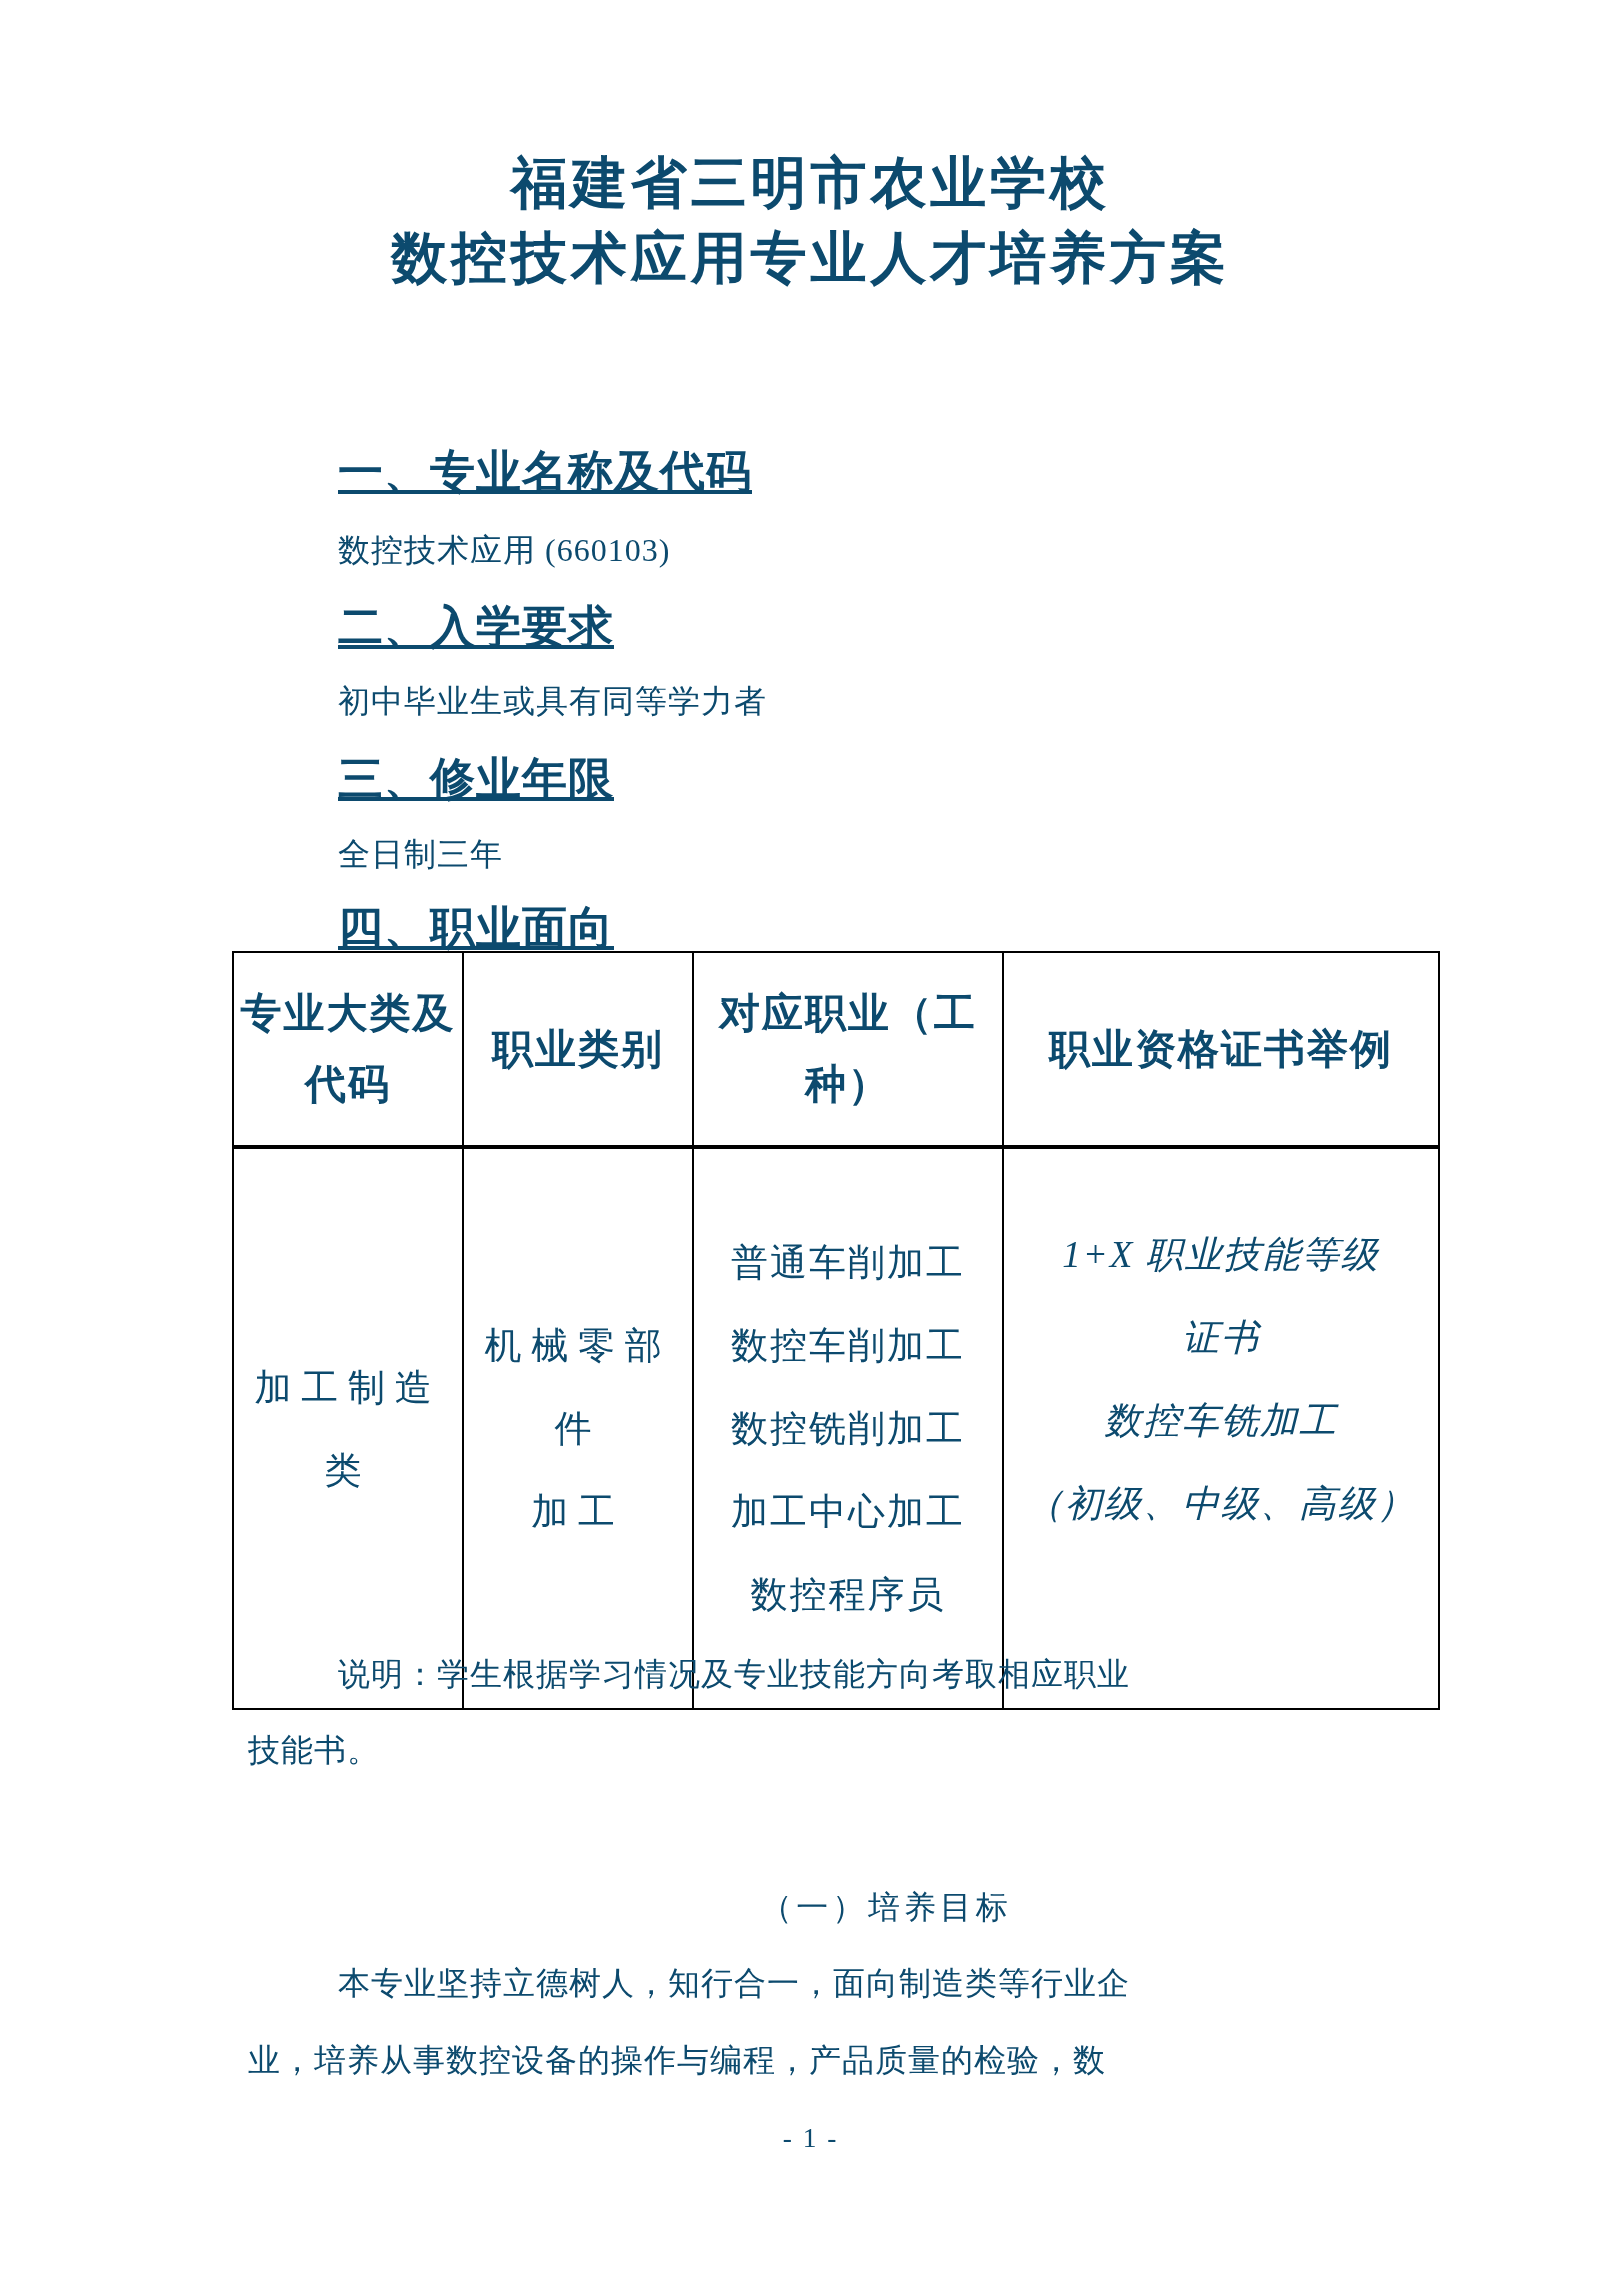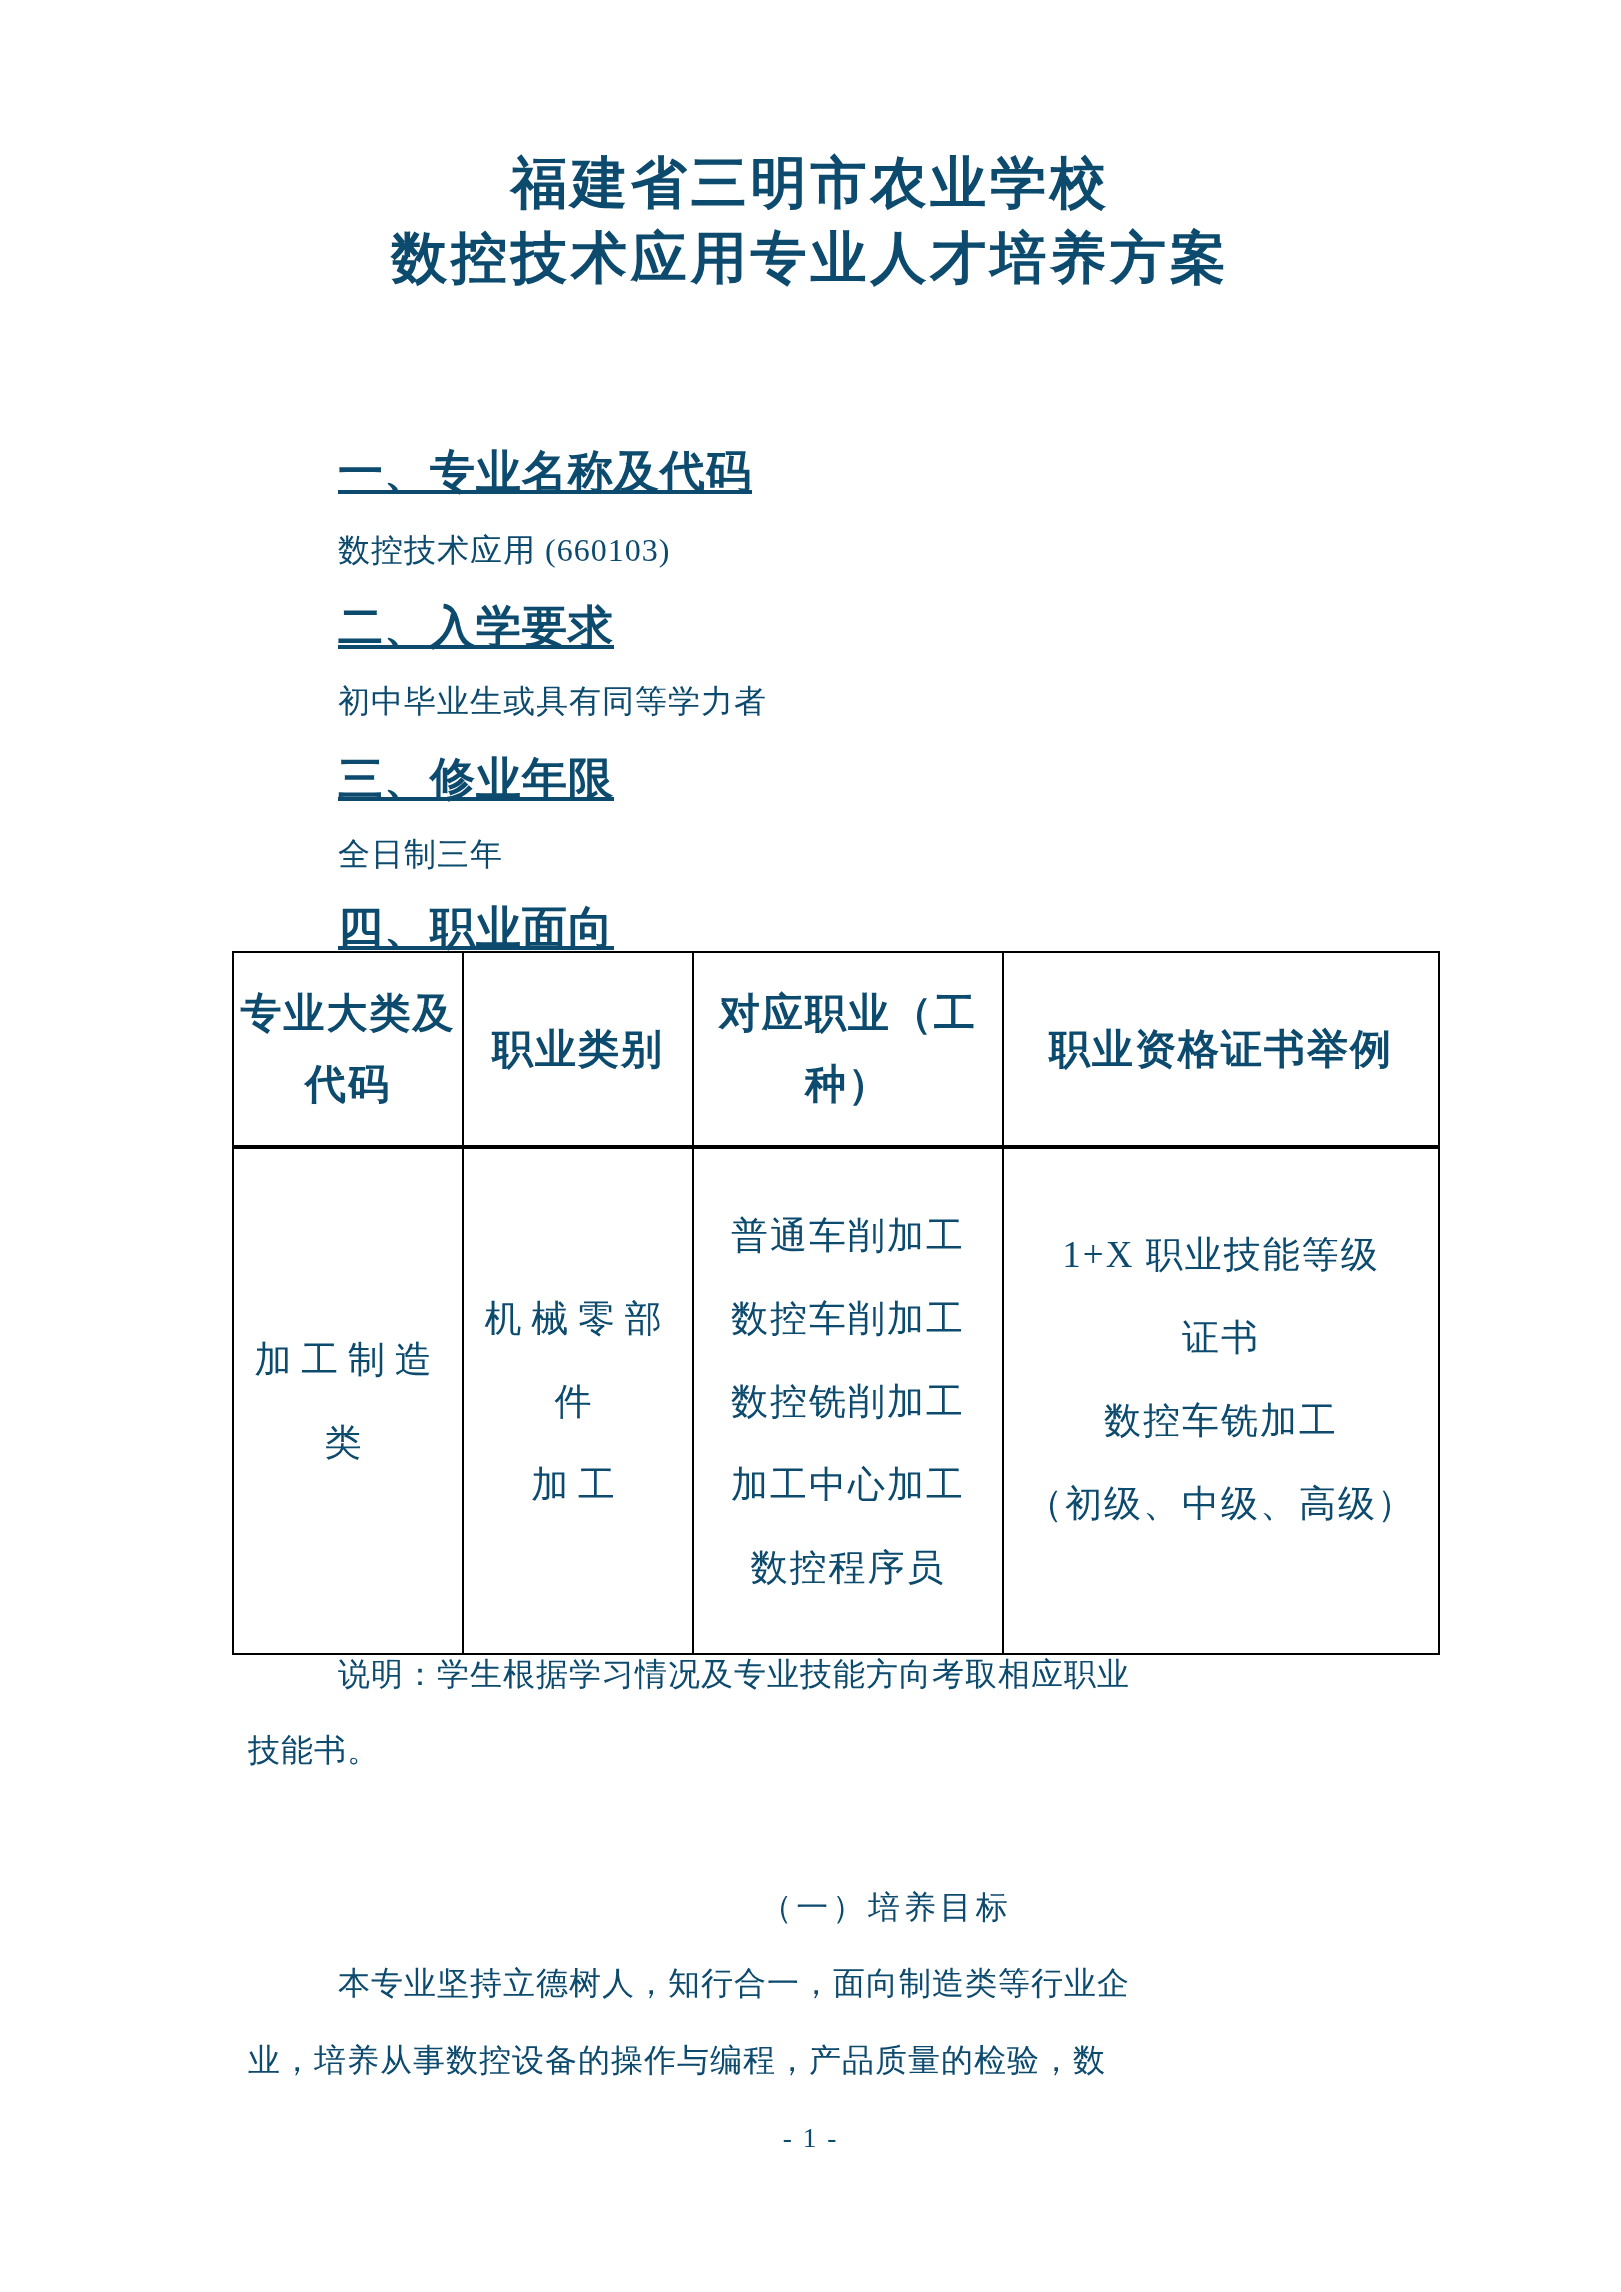--- a/index.html
+++ b/index.html
@@ -69,21 +69,21 @@
     white-space: pre-line;
     border-bottom: 4.9px solid #000000;
   }
   .career-table td {
     height: 459px;
     font-size: 37px;
     font-weight: normal;
   }
   .cell-wide-space { letter-spacing: 9.8px; line-height: 83px; white-space: pre-line; }
   .cell-list div { line-height: 83px; letter-spacing: 2px; }
-  td.cell-certs { padding-bottom: 45px; }
+  td.cell-certs { padding-bottom: 100px; font-style: italic; }
   
   .para-line { white-space: pre-line; }
   
   .page-footer {
     position: absolute;
     top: 2123px;
     left: 0;
     width: 100%;
     text-align: center;
     font-size: 27.4px;

